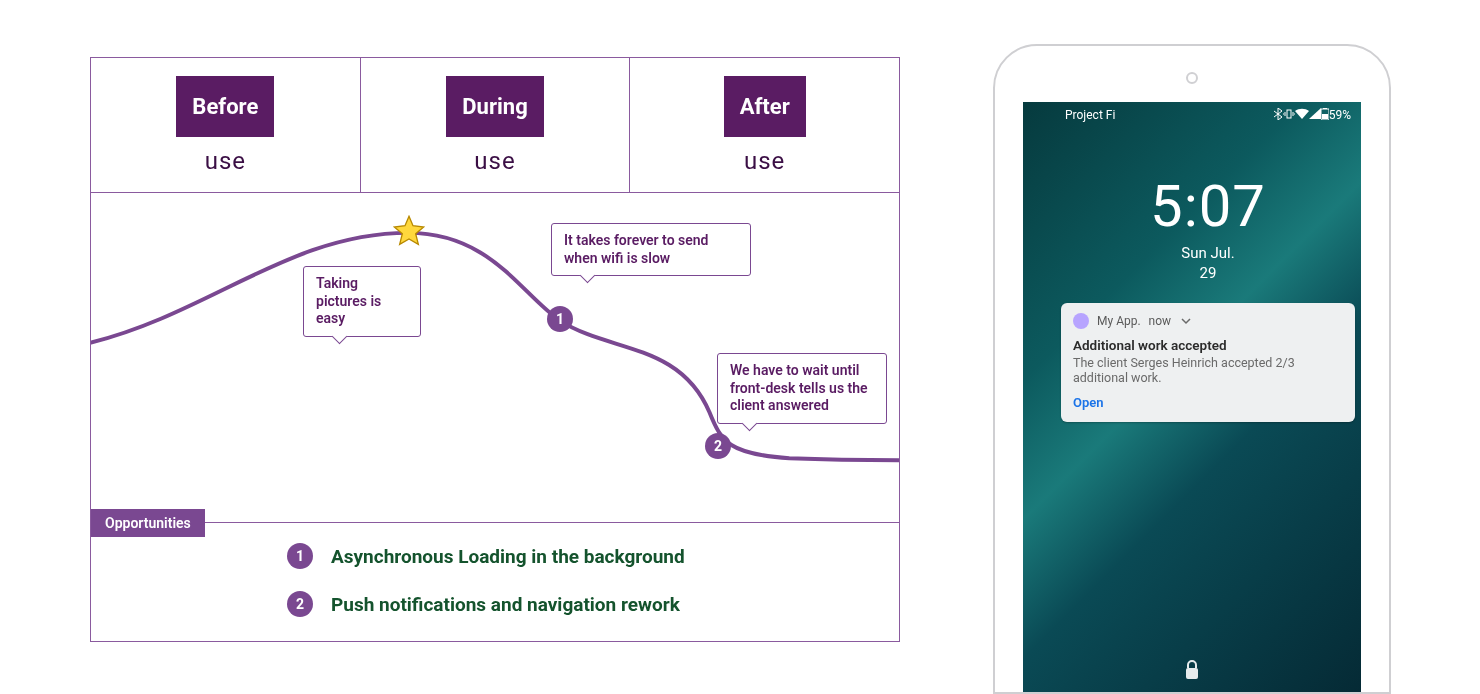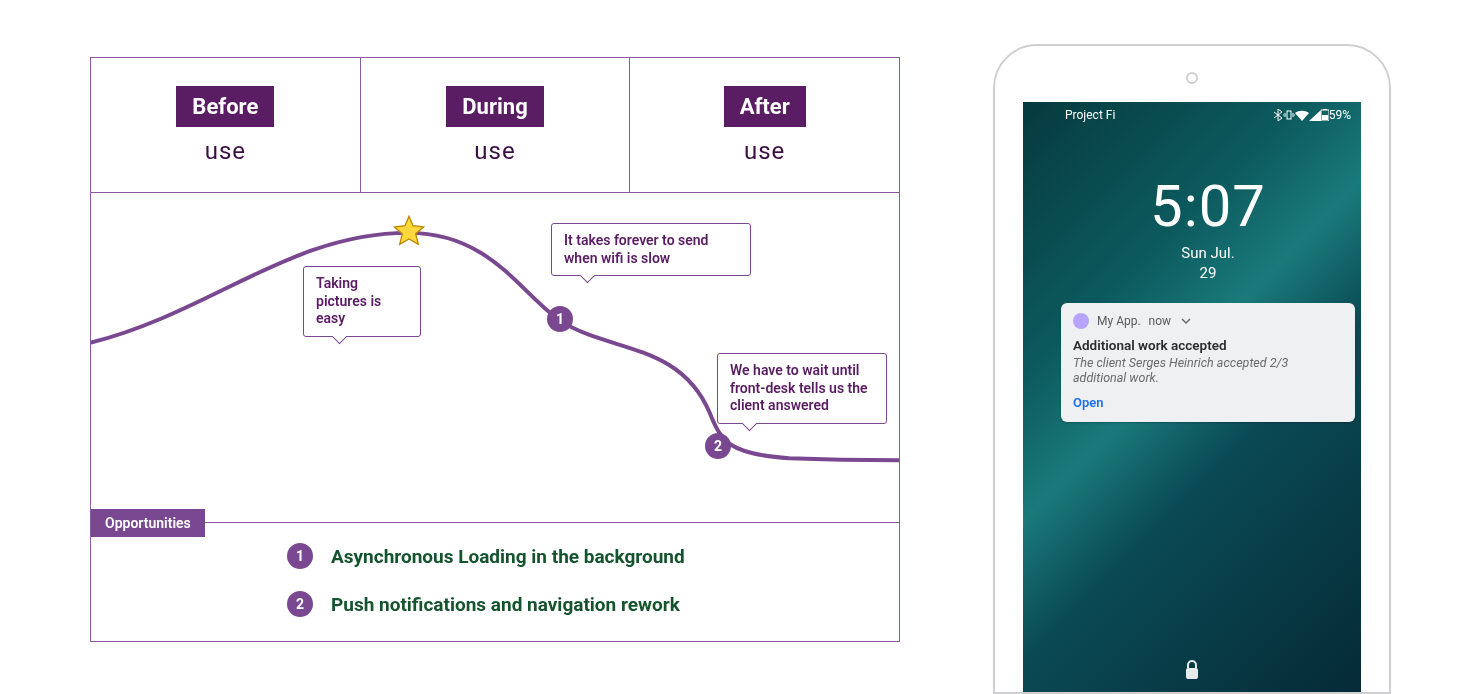--- a/index.html
+++ b/index.html
@@ -24,21 +24,21 @@
     align-items: center;
     justify-content: center;
     gap: 10px;
   }
   .phase-cell + .phase-cell { border-left: 1px solid #8a5a9e; }
   .phase-tag {
     background: #5a1c63;
     color: #ffffff;
     font-weight: 700;
     font-size: 22px;
-    padding: 8px 16px;
+    padding: 18px 16px;
   }
   .phase-sub {
     color: #3b0f45;
     font-size: 24px;
     letter-spacing: 1px;
   }
 
   #curve-area {
     position: relative;
     height: 330px;
@@ -132,42 +132,42 @@
     position:absolute; left:28px; right:28px; top:56px; bottom:0;
     background: linear-gradient(135deg,#063a3e 0%,#0c5a5e 30%,#1a7a7a 45%,#0a4a55 60%,#052a35 100%);
     color:#ffffff;
     overflow:hidden;
     padding-left:32px;
   }
   #status-bar {
     display:flex; justify-content:space-between; align-items:center;
     padding:6px 10px; font-size:12px;
   }
-  #status-right { display:flex; align-items:center; gap:0; }
+  #status-right { display:flex; align-items:flex-start; gap:0; }
   .sicon { display:inline-flex; }
 
   #lock-clock {
     text-align:center; margin-top:44px;
     font-size:58px; font-weight:400; letter-spacing:1px;
   }
   #lock-date { text-align:center; font-size:15px; margin-top:4px; line-height:1.3; }
 
   #notif {
     margin:20px 6px 0 6px;
     background:#eef0f1;
     border-radius:6px;
     color:#3a3a3a;
     padding:10px 12px 12px 12px;
     box-shadow:0 1px 2px rgba(0,0,0,.25);
   }
   #notif-head { display:flex; align-items:center; gap:8px; font-size:12px; color:#5a5a5a; }
   #notif-app-icon { width:16px; height:16px; border-radius:50%; background:#b7a4ff; }
   #notif-chevron { margin-left:2px; }
   #notif-title { margin-top:8px; font-size:13.5px; font-weight:600; color:#2b2b2b; }
-  #notif-body  { margin-top:2px; font-size:12.5px; font-style:italic; color:#6a6a6a; }
+  #notif-body  { margin-top:2px; font-size:12.5px; color:#6a6a6a; }
   #notif-action{ margin-top:10px; font-size:13px; font-weight:600; color:#1a73e8; }
 
   #lock-icon {
     position:absolute; bottom:8px; left:50%; transform:translateX(-50%);
     color:#ffffff; opacity:.9;
   }
 </style>
 </head>
 <body>
 

